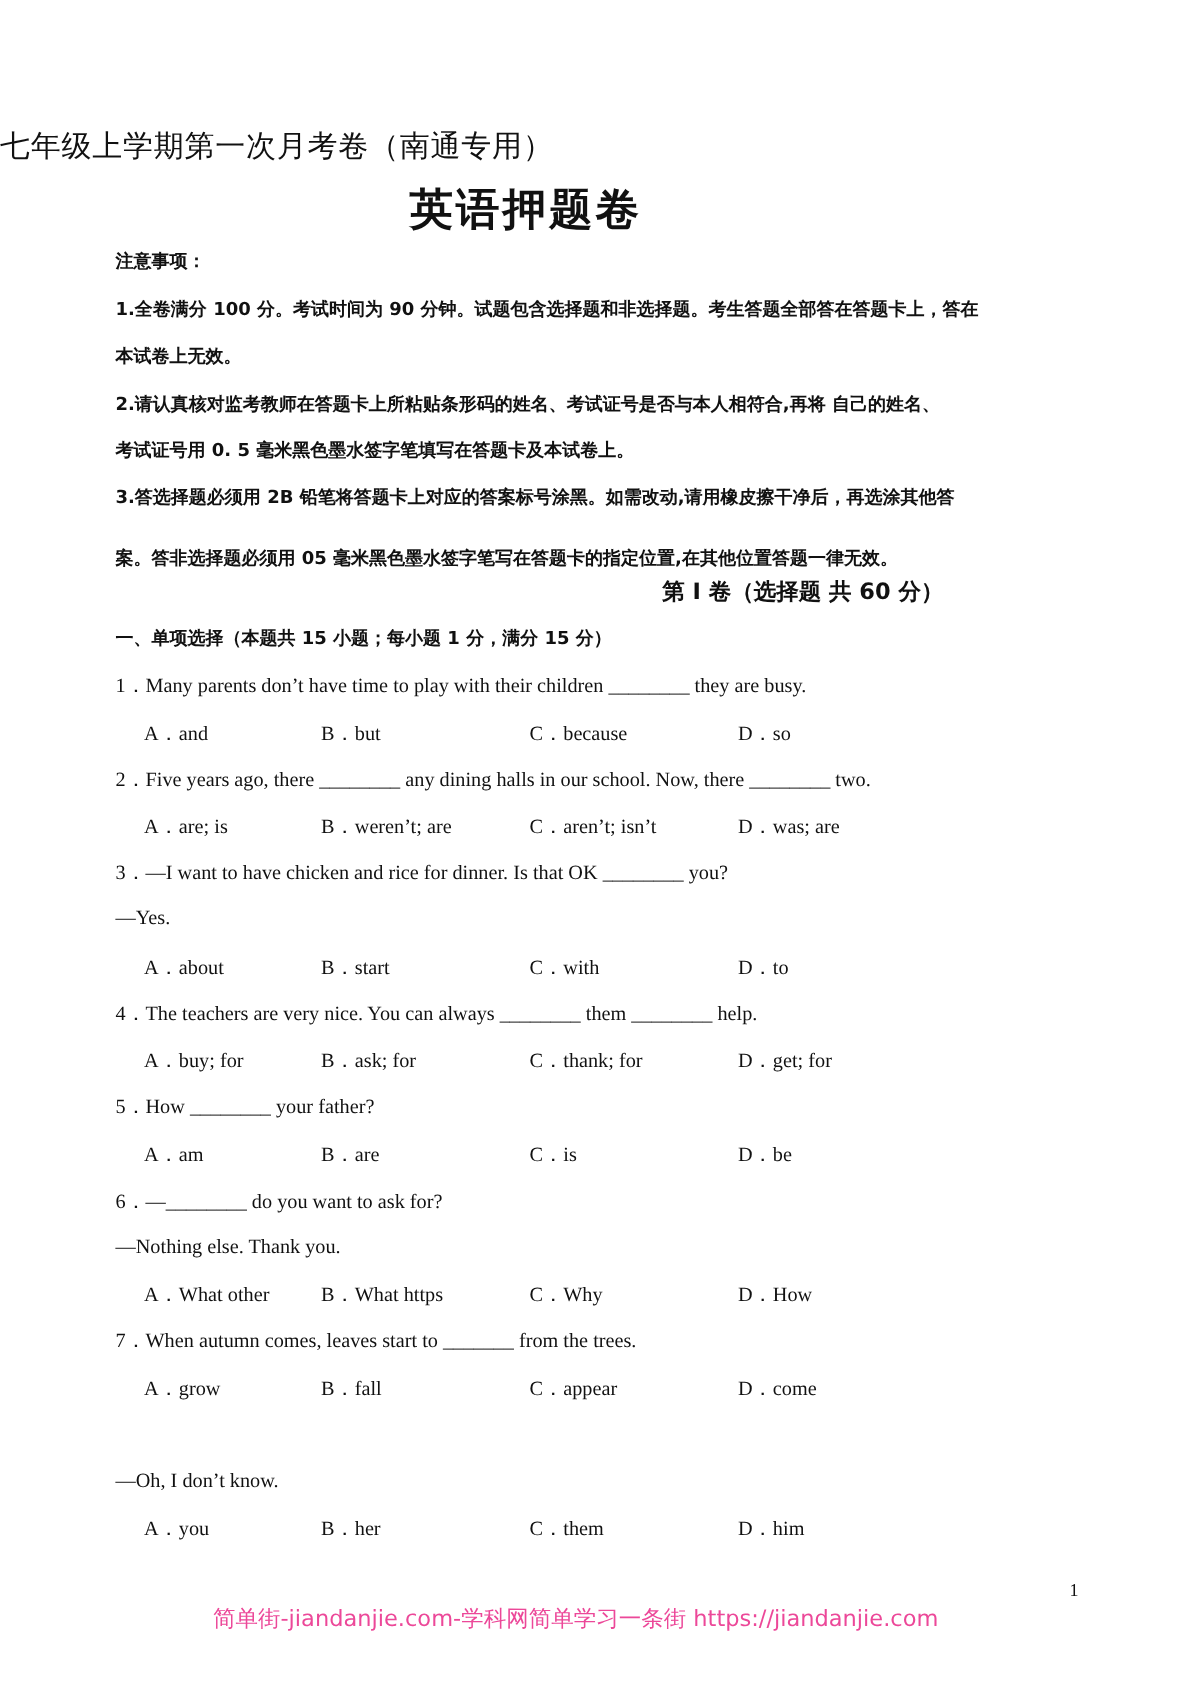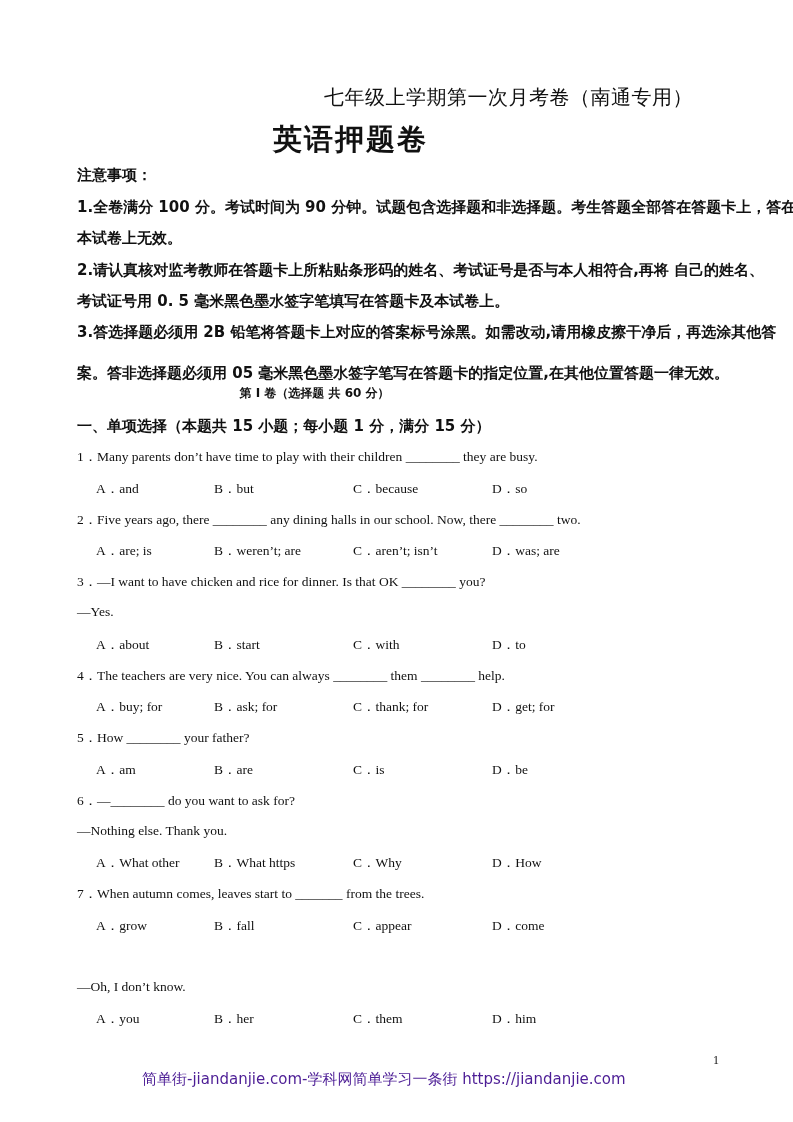--- a/index.html
+++ b/index.html
@@ -2,49 +2,49 @@
 <html><head>
   <meta charset="utf-8">
   <style>
     html, body { margin: 0; padding: 0; background: #ffffff; }
     body {
       width: 793px; height: 1122px; position: relative; overflow: hidden;
       font-family: "Liberation Serif", "DejaVu Serif", serif; color: #111;
     }
     .page { position: absolute; left: 0; top: 0; width: 793px; height: 1122px; }
     .title1 {
-      position: absolute; top: 84px; left: 0; width: 693px; text-align: right;
+      position: absolute; top: 84px; left: 0; width: 693px; text-align: left;
       font-size: 20px; letter-spacing: 0.5px;
       font-family: "DejaVu Serif", "Liberation Serif", serif;
     }
     .title2 {
       position: absolute; top: 120px; left: 0; width: 701px; text-align: center;
       font-size: 29px; font-weight: bold; letter-spacing: 2px;
       font-family: "DejaVu Sans", "Liberation Sans", sans-serif;
     }
     .line {
       position: absolute; left: 77px; font-size: 13.5px; white-space: nowrap;
     }
-    .notes { font-family: "DejaVu Sans", "Liberation Sans", sans-serif; font-size: 15px; font-weight: bold; }
+    .notes { font-family: "DejaVu Sans", "Liberation Sans", sans-serif; font-size: 12px; font-weight: bold; }
     .section-center {
-      position: absolute; left: 0; width: 629px; text-align: center;
-      font-size: 12px; font-weight: bold;
+      position: absolute; left: 0; width: 629px; text-align: right;
+      font-size: 15px; font-weight: bold;
       font-family: "DejaVu Sans", "Liberation Sans", sans-serif;
     }
     .q { font-size: 13.5px; }
     .qnum { display: inline-block; width: 20px; }
     .opts { position: absolute; left: 96px; font-size: 13.5px; white-space: nowrap; }
     .opt { position: absolute; top: 0; white-space: nowrap; }
     .opt-a { left: 0; }
     .opt-b { left: 118px; }
     .opt-c { left: 257px; }
     .opt-d { left: 396px; }
     .page-num { position: absolute; left: 713px; top: 1053px; font-size: 12px; }
     .watermark {
-      position: absolute; left: 142px; top: 1070px; font-size: 15px; color: #4c1d95;
+      position: absolute; left: 142px; top: 1070px; font-size: 15px; color: #ec4899;
       font-family: "DejaVu Sans", "Liberation Sans", sans-serif; white-space: nowrap;
     }
   </style>
 </head>
 <body>
 
 <div class="page">
 
   <div class="title1">七年级上学期第一次月考卷（南通专用）</div>
   <div class="title2">英语押题卷</div>

